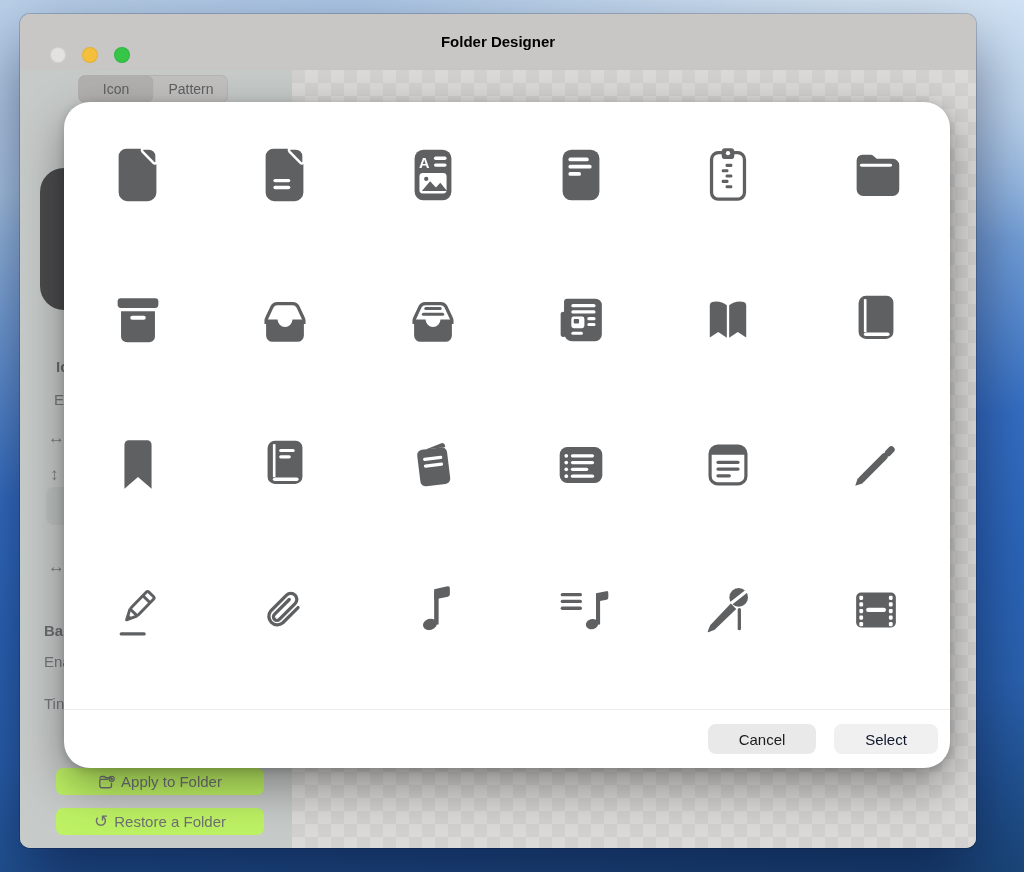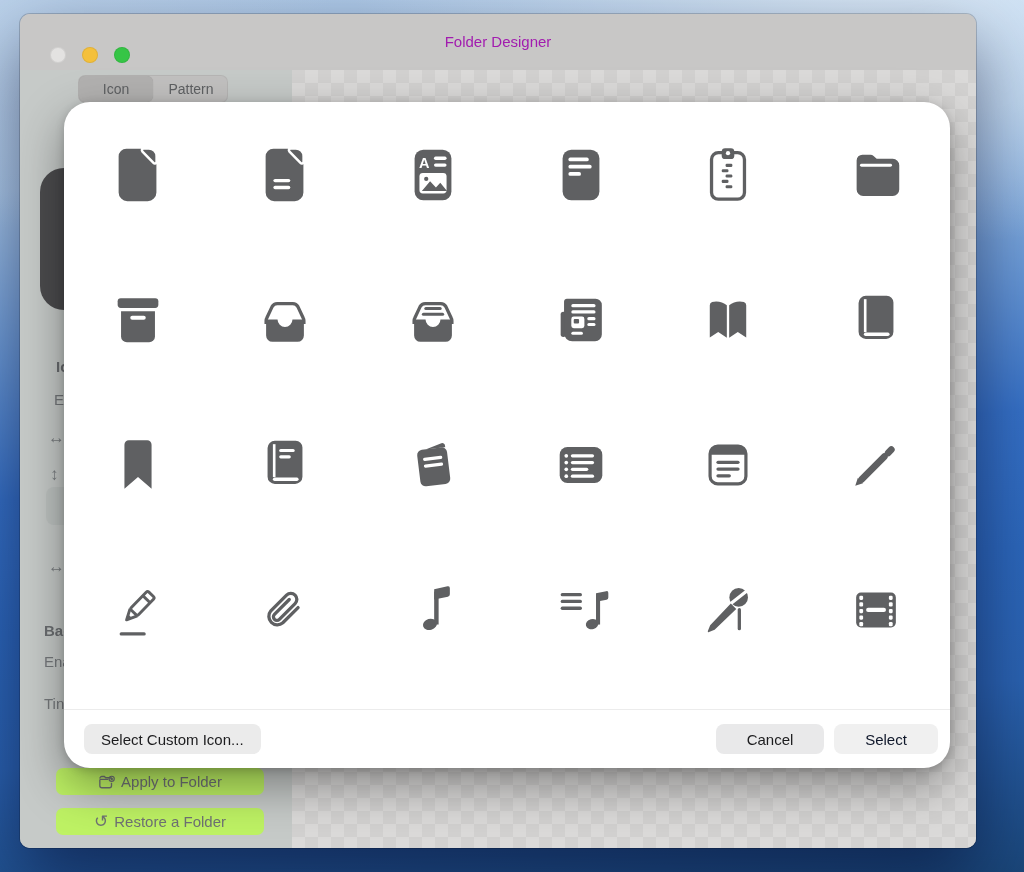--- a/index.html
+++ b/index.html
@@ -15,21 +15,21 @@
     position:absolute;left:20px;top:14px;width:956px;height:834px;
     border-radius:10px;overflow:hidden;background:#cfcecd;
     box-shadow:0 28px 70px rgba(0,0,30,.5), 0 0 0 1px rgba(0,0,0,.18);
   }
   .titlebar{
     position:absolute;left:0;top:0;right:0;height:56px;background:#c8c7c6;
     border-bottom:1px solid #aeadac;
   }
   .title{
     position:absolute;left:0;right:0;top:0;height:56px;line-height:56px;
-    text-align:center;font-size:15px;font-weight:normal;color:#a21caf;
+    text-align:center;font-size:15px;font-weight:bold;color:#000000;
   }
   .lights{position:absolute;left:30px;top:33px;display:flex;gap:16px;}
   .light{width:16px;height:16px;border-radius:50%;box-shadow:inset 0 0 0 1px rgba(0,0,0,.08);}
   .light.close{background:#e3e2e1;}
   .light.min{background:#f4c03c;}
   .light.zoom{background:#36c546;}
 
   .sidebar{position:absolute;left:0;top:56px;width:272px;bottom:0;background:#c6cac8;}
   .checker{
     position:absolute;left:272px;top:56px;right:0;bottom:0;background-color:#d2d1d0;
@@ -74,21 +74,21 @@
   .sheet-footer{
     position:absolute;left:0;right:0;bottom:0;height:58px;border-top:1.5px solid #ececec;
     display:flex;align-items:center;border-radius:0 0 26px 26px;
   }
   .pill{
     height:30px;border-radius:8px;background:#ebebeb;border:none;
     font-size:15px;color:#1c1c1e;display:flex;align-items:center;justify-content:center;
     font-family:"Liberation Sans",sans-serif;
   }
   .custom{margin-left:20px;padding:0 17px;}
-  .right-group{margin-left:auto;margin-right:12px;display:flex;gap:10px;}
+  .right-group{margin-left:auto;margin-right:12px;display:flex;gap:18px;}
   .cancel{width:108px;background:#e9e9ea;}
   .select{width:104px;background:#f0f0f0;color:#0f172a;}
 </style>
 </head>
 <body>
 
 <div class="window">
   <div class="titlebar">
     <div class="title">Folder Designer</div>
     <div class="lights">
@@ -339,20 +339,19 @@
               <rect x="45.3" y="24.1" width="3.9" height="4.4" rx="1.2"></rect>
               <rect x="45.3" y="30.9" width="3.9" height="4.4" rx="1.2"></rect>
               <rect x="45.3" y="37.7" width="3.9" height="4.4" rx="1.2"></rect>
               <rect x="45.3" y="44.5" width="3.9" height="4.4" rx="1.2"></rect>
       <rect x="21.8" y="29.8" width="20.5" height="4.2" rx="2.1"></rect>
     </g>
   </svg>
         </div>
       </div>
     <div class="sheet-footer">
-      <button class="pill custom">Select Custom Icon...</button>
       <div class="right-group">
         <button class="pill cancel">Cancel</button>
         <button class="pill select">Select</button>
       </div>
     </div>
   </div>
 </div>
 
 </body></html>

